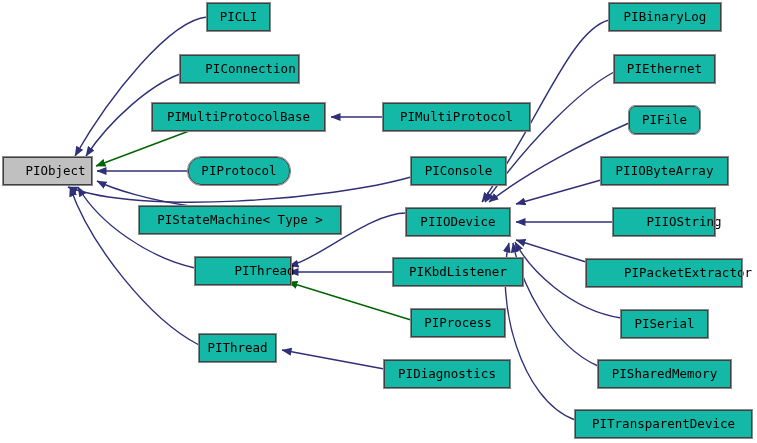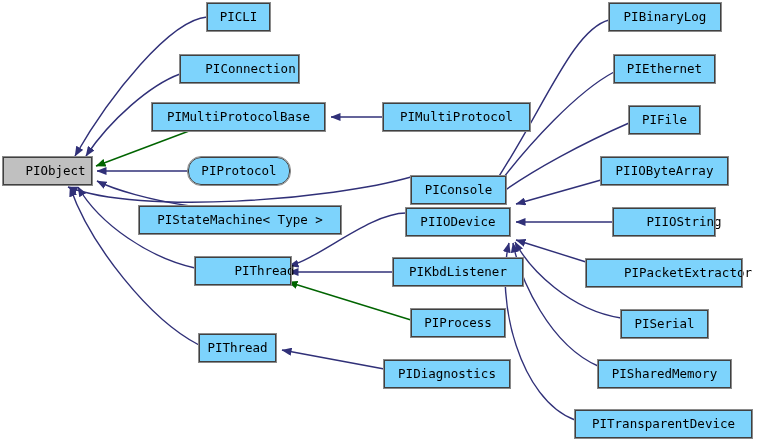--- a/index.html
+++ b/index.html
@@ -20,21 +20,21 @@
     left: 0;
     top: 0;
     width: 757px;
     height: 443px;
   }
   .node {
     position: absolute;
     box-sizing: border-box;
     border: 1px solid #404040;
     outline: 1px solid #8a8a8a;
-    background: #7dd3fc;
+    background: #14b8a6;
     color: #000000;
     display: flex;
     align-items: center;
     justify-content: center;
     font-size: 12.5px;
     line-height: 1;
     letter-spacing: 0px;
     white-space: nowrap;
     z-index: 2;
   }
@@ -108,42 +108,42 @@
       </div>
       <div class="node" style="left: 139px; top: 206px; width: 202px; height: 28px;">
         <span class="node-label">PIStateMachine&lt; Type &gt;</span>
       </div>
       <div class="node" style="left: 195px; top: 257px; width: 96px; height: 28px; padding-left: 43px;">
         <span class="node-label">PIThread</span>
       </div>
       <div class="node" style="left: 199px; top: 334px; width: 77px; height: 28px;">
         <span class="node-label">PIThread</span>
       </div>
-      <div class="node" style="left: 411px; top: 157px; width: 95px; height: 28px; margin-top: 19px;">
+      <div class="node" style="left: 411px; top: 157px; width: 95px; height: 28px;">
         <span class="node-label">PIConsole</span>
       </div>
       <div class="node" style="left: 406px; top: 208px; width: 104px; height: 28px;">
         <span class="node-label">PIIODevice</span>
       </div>
       <div class="node" style="left: 393px; top: 258px; width: 130px; height: 28px;">
         <span class="node-label">PIKbdListener</span>
       </div>
       <div class="node" style="left: 411px; top: 309px; width: 94px; height: 28px;">
         <span class="node-label">PIProcess</span>
       </div>
       <div class="node" style="left: 384px; top: 360px; width: 126px; height: 28px; text-align: center;">
         <span class="node-label">PIDiagnostics</span>
       </div>
       <div class="node" style="left: 609px; top: 3px; width: 112px; height: 28px;">
         <span class="node-label">PIBinaryLog</span>
       </div>
       <div class="node" style="left: 614px; top: 55px; width: 101px; height: 28px;">
         <span class="node-label">PIEthernet</span>
       </div>
-      <div class="node" style="left: 629px; top: 106px; width: 71px; height: 28px;">
+      <div class="node" style="left: 629px; top: 106px; width: 71px; height: 28px; border-radius: 6px;">
         <span class="node-label">PIFile</span>
       </div>
       <div class="node" style="left: 601px; top: 157px; width: 127px; height: 28px;">
         <span class="node-label">PIIOByteArray</span>
       </div>
       <div class="node" style="left: 613px; top: 208px; width: 102px; height: 28px; padding-left: 40px;">
         <span class="node-label">PIIOString</span>
       </div>
       <div class="node" style="left: 586px; top: 259px; width: 156px; height: 28px; padding-left: 48px;">
         <span class="node-label">PIPacketExtractor</span>

